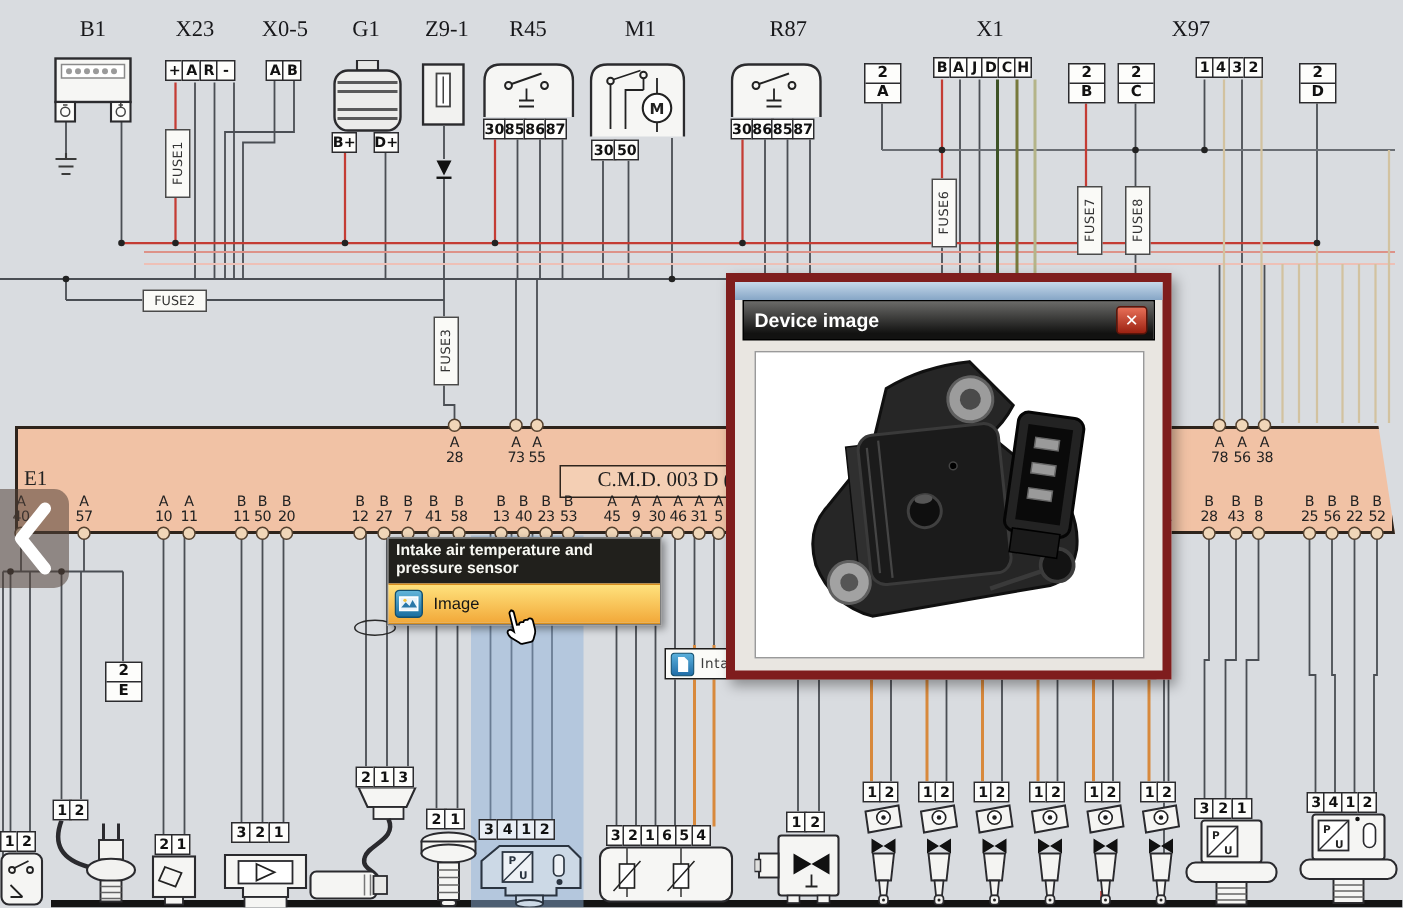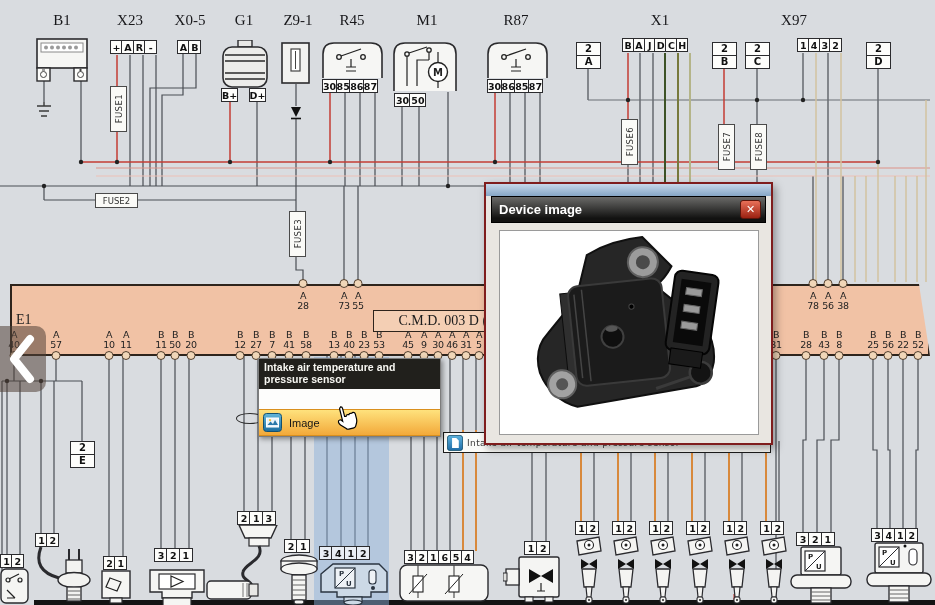--- a/index.html
+++ b/index.html
@@ -47,31 +47,31 @@
   
   .glyph{position:absolute;z-index:12;}
   .inj{position:absolute;top:521px;width:32px;height:84px;z-index:12;}
   
   .menu{position:absolute;left:258px;top:358px;width:181px;z-index:40;border:1px solid #7d7d7d;
         box-shadow:2px 2px 5px rgba(0,0,0,.4);background:#fdfdfc;}
   .menu-head{background:#21201c;color:#f7f7f2;font:bold 10.5px/11.5px "Liberation Sans",sans-serif;
              padding:3px 5px 4px;}
   .menu-item{height:25px;display:flex;align-items:center;padding-left:4px;background:#fdfdfc;
              font:11px "Liberation Sans",sans-serif;color:#151515;border-top:1px solid #c6c6c6;}
-  .menu-item.sel{background:linear-gradient(#ffe27d,#f2a93a);border-top:1px solid #d98f1d;border-bottom:1px solid #d98f1d;margin-top:20px;}
+  .menu-item.sel{background:linear-gradient(#ffe27d,#f2a93a);border-top:1px solid #d98f1d;border-bottom:1px solid #d98f1d;}
   .menu-item .mlabel{margin-left:7px;}
   .micon{width:19px;height:19px;flex:0 0 19px;}
   
   .tipbar{position:absolute;left:443px;top:432px;width:328px;height:21px;background:#fbfbf8;
           border:1px solid #1c1c1c;box-sizing:border-box;z-index:35;display:flex;align-items:center;}
   .tipbar .ticon{width:16px;height:16px;margin:0 4px 0 3px;flex:0 0 16px;}
   .tipbar .tlabel{font:9px "DejaVu Sans",sans-serif;color:#3c3c3c;letter-spacing:.4px;white-space:nowrap;overflow:hidden;}
   
   .popup{position:absolute;left:484px;top:182px;width:285px;height:259px;background:#e9e6e1;
-         border:2px solid #7f1d1d;box-shadow:3px 4px 8px rgba(0,0,0,.35);z-index:60;}
+         border:6px solid #7f1d1d;box-shadow:3px 4px 8px rgba(0,0,0,.35);z-index:60;}
   .popup-bluestrip{position:absolute;left:0;top:0;width:100%;height:12px;
          background:linear-gradient(#c6d8ea,#86a6c6);}
   .popup-titlebar{position:absolute;left:5px;right:5px;top:12px;height:27px;
          background:linear-gradient(#6a6a68,#121211 85%);border:1px solid #000;box-sizing:border-box;}
   .popup-title{font:bold 13px "Liberation Sans",sans-serif;color:#fff;padding-left:7px;line-height:25px;}
   .popup-close{position:absolute;right:4px;top:3px;width:21px;height:19px;box-sizing:border-box;
          background:linear-gradient(#e87058,#9c2212);border:1px solid #5c150a;border-radius:3px;
          color:#fff;font:bold 11px "DejaVu Sans",sans-serif;text-align:center;line-height:17px;cursor:pointer;}
   .popup-photo{position:absolute;left:13px;top:46px;width:258px;height:203px;background:#fff;border:1px solid #9a9a9a;}
   
@@ -250,21 +250,21 @@
     <path d="M16 11 L34 5 M36 10 V18 M14 14 V44 M36 18 H24 V44" stroke="#222" stroke-width="1.2" fill="none"></path>
     <circle cx="45" cy="30" r="9.5" fill="#fff" stroke="#222" stroke-width="1.4"></circle>
     <text x="45" y="34" text-anchor="middle" font-size="10" font-weight="bold" fill="#222" font-family="DejaVu Sans">M</text>
     <path d="M45 20.5 V10 M45 39.5 V46" stroke="#222" stroke-width="1.2"></path>
   </svg>
   <div class="cellrow" style="left:394px;top:93px;">
       <div class="cell w17">30</div>
       <div class="cell w17">50</div>
     </div>
 
-  <div class="complabel" style="left:494px;top:12px;width:44px;">R87</div>
+  <div class="complabel" style="left:494px;top:12px;width:44px;text-align:right;">R87</div>
   <svg class="glyph" style="left:487px;top:42px;" width="61" height="37">
     <path d="M1 36 V12 Q1 1 12 1 H49 Q60 1 60 12 V36" fill="#f6f6f4" stroke="#2b2b2e" stroke-width="1.6"></path>
     <circle cx="17" cy="15" r="2.3" fill="none" stroke="#222" stroke-width="1.3"></circle>
     <circle cx="41" cy="15" r="2.3" fill="none" stroke="#222" stroke-width="1.3"></circle>
     <path d="M19 14 L39 7" stroke="#222" stroke-width="1.3"></path>
     <path d="M29 17 V25 M24 25 H34 M24 29 H34" stroke="#222" stroke-width="1.2"></path>
   </svg>
   <div class="cellrow" style="left:487px;top:79px;">
       <div class="cell w15">30</div>
       <div class="cell w15">86</div>

